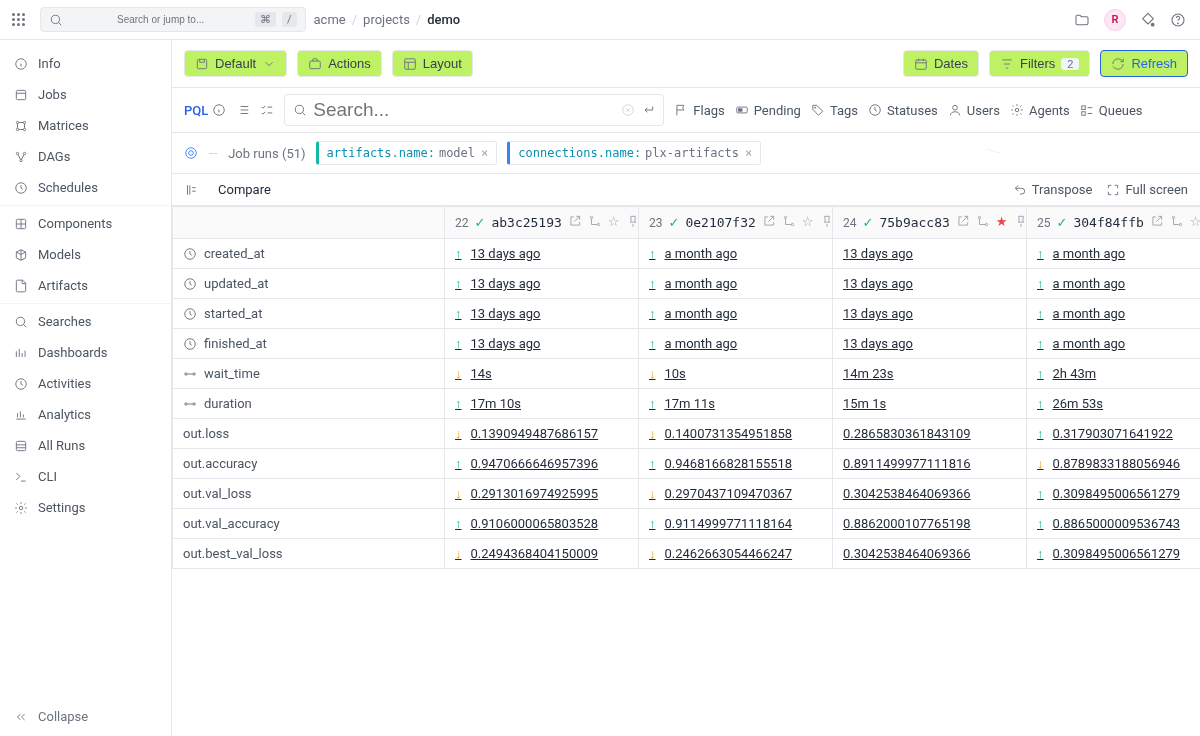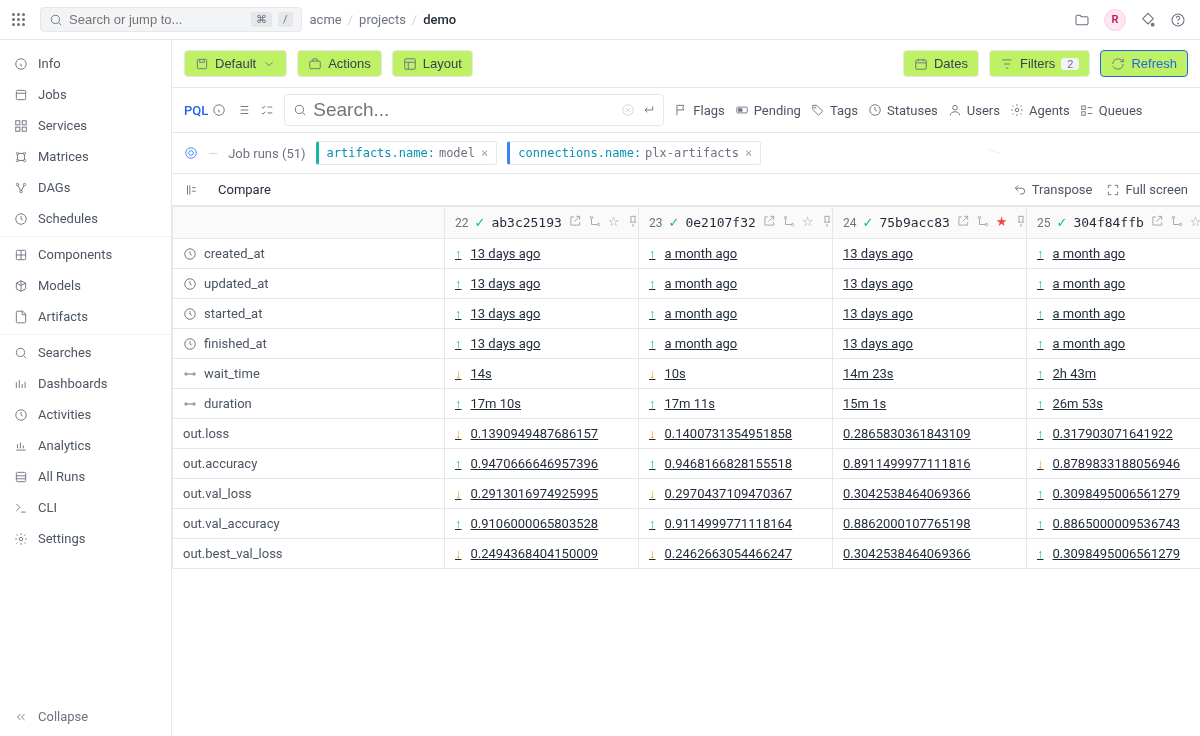--- a/index.html
+++ b/index.html
@@ -2,21 +2,21 @@
 <html><head>
 <meta charset="utf-8">
 <style>
 * { box-sizing: border-box; margin: 0; padding: 0; }
 body { font-family: -apple-system, BlinkMacSystemFont, "Segoe UI", Roboto, sans-serif; font-size: 13px; color: #1f2937; background: #fff; }
 .topbar { display: flex; align-items: center; height: 40px; padding: 0 8px; border-bottom: 1px solid #e5e7eb; gap: 8px; }
 .icon { display: inline-flex; align-items: center; justify-content: center; color: #6b7280; }
 .grip { width: 24px; display: flex; flex-wrap: wrap; gap: 2px; padding: 4px; }
 .grip span { width: 3px; height: 3px; background: #6b7280; border-radius: 50%; }
 .searchbox { display: flex; align-items: center; background: #f3f4f6; border: 1px solid #e5e7eb; border-radius: 4px; padding: 4px 8px; gap: 6px; min-width: 180px; }
-.searchbox input { border: none; background: transparent; outline: none; font-size: 13px; flex: 1; color: #b91c1c; }
+.searchbox input { border: none; background: transparent; outline: none; font-size: 10px; flex: 1; color: #b91c1c; margin-left: 48px; }
 .kbd { background: #e5e7eb; border-radius: 3px; padding: 1px 5px; font-size: 11px; color: #6b7280; }
 .breadcrumb { display: flex; align-items: center; gap: 6px; color: #6b7280; }
 .breadcrumb .sep { color: #d1d5db; }
 .spacer { flex: 1; }
 .topbar-right { display: flex; align-items: center; gap: 14px; padding-right: 6px; }
 .avatar { width: 22px; height: 22px; border-radius: 50%; background: #fce7f3; color: #be185d; display: flex; align-items: center; justify-content: center; font-size: 11px; font-weight: 600; border: 1px solid #fbcfe8; }
 
 .layout { display: flex; height: calc(100vh - 40px); }
 .sidebar { width: 172px; border-right: 1px solid #e5e7eb; display: flex; flex-direction: column; padding-top: 8px; }
 .sidebar-item { display: flex; align-items: center; gap: 10px; padding: 8px 14px; color: #4b5563; cursor: pointer; font-size: 13px; }
@@ -145,31 +145,20 @@
             <svg viewBox="0 0 24 24">
               <rect x="4" y="4" width="16" height="16" rx="2"></rect>
               <path d="M4 9h16"></path>
             </svg>
           </span>
           <span>Jobs</span>
         </div>
         <div class="sidebar-item">
           <span class="icon">
             <svg viewBox="0 0 24 24">
-              <rect x="3" y="3" width="7" height="7"></rect>
-              <rect x="14" y="3" width="7" height="7"></rect>
-              <rect x="3" y="14" width="7" height="7"></rect>
-              <rect x="14" y="14" width="7" height="7"></rect>
-            </svg>
-          </span>
-          <span>Services</span>
-        </div>
-        <div class="sidebar-item">
-          <span class="icon">
-            <svg viewBox="0 0 24 24">
               <circle cx="6" cy="6" r="2"></circle>
               <circle cx="18" cy="6" r="2"></circle>
               <circle cx="6" cy="18" r="2"></circle>
               <circle cx="18" cy="18" r="2"></circle>
               <path d="M6 8v8M18 8v8M8 6h8M8 18h8"></path>
             </svg>
           </span>
           <span>Matrices</span>
         </div>
         <div class="sidebar-item">

